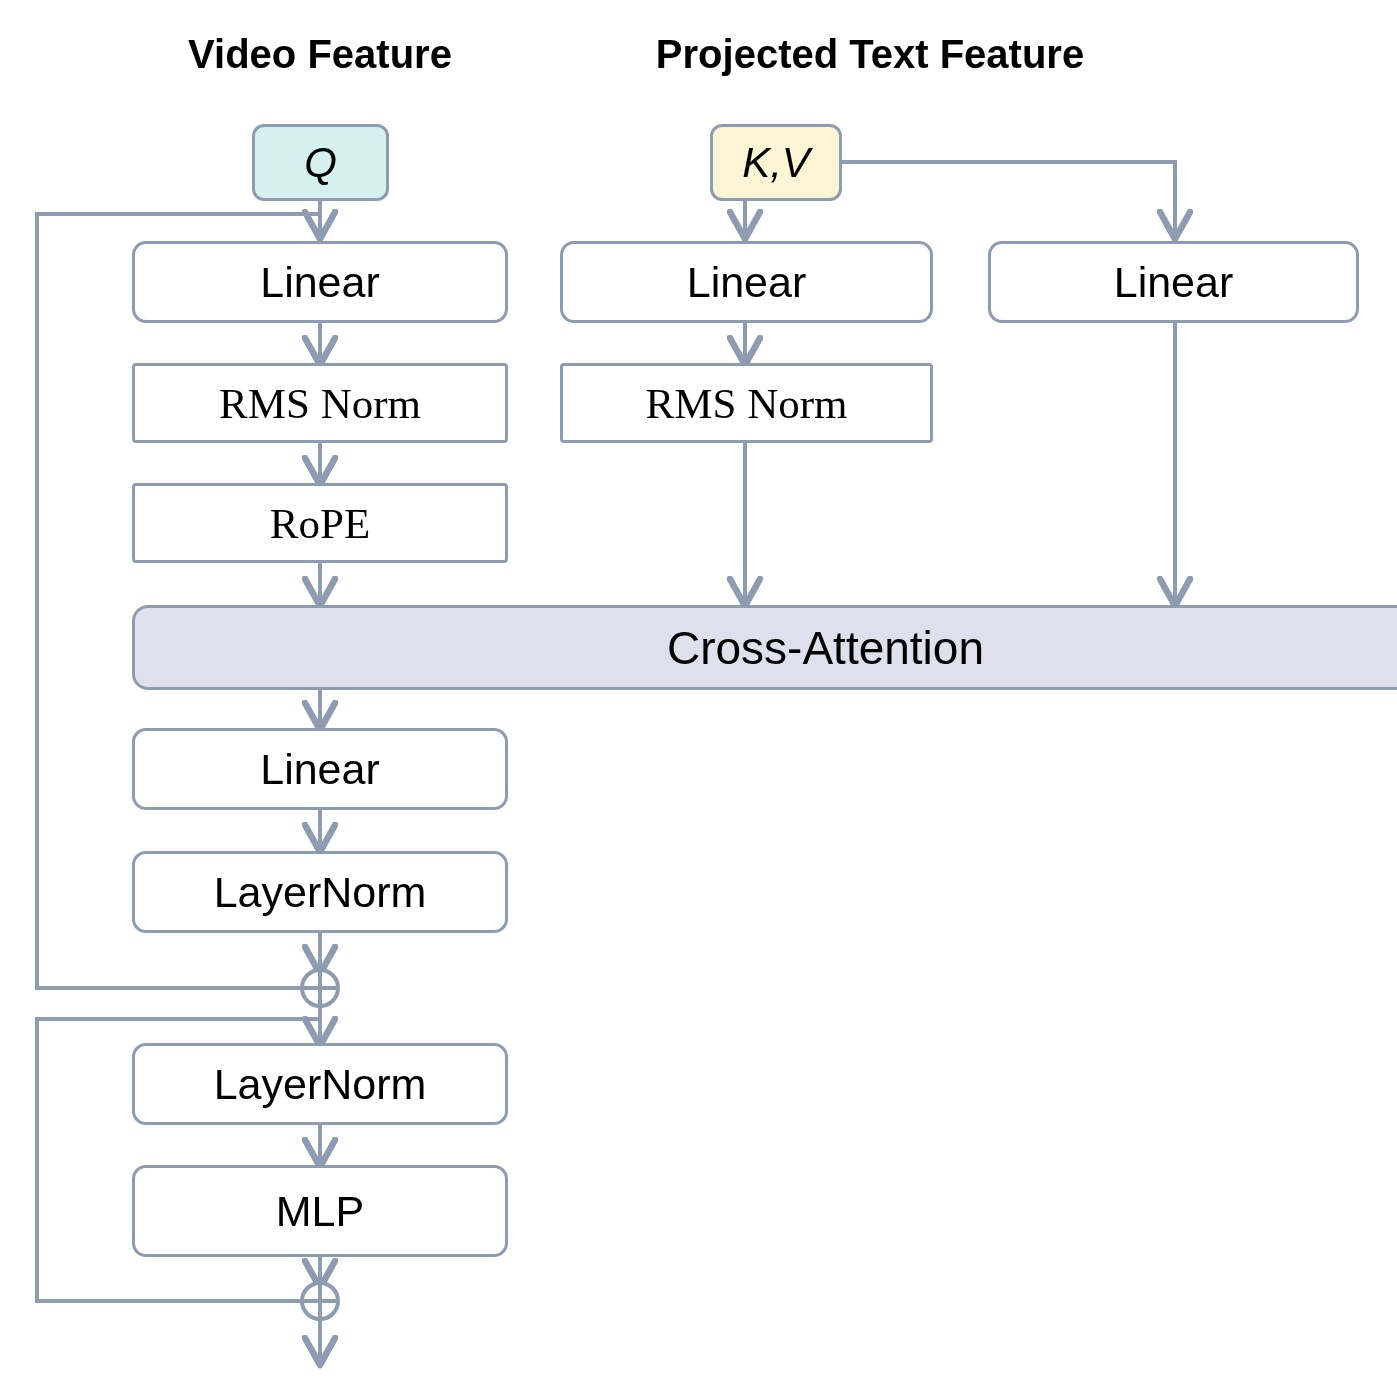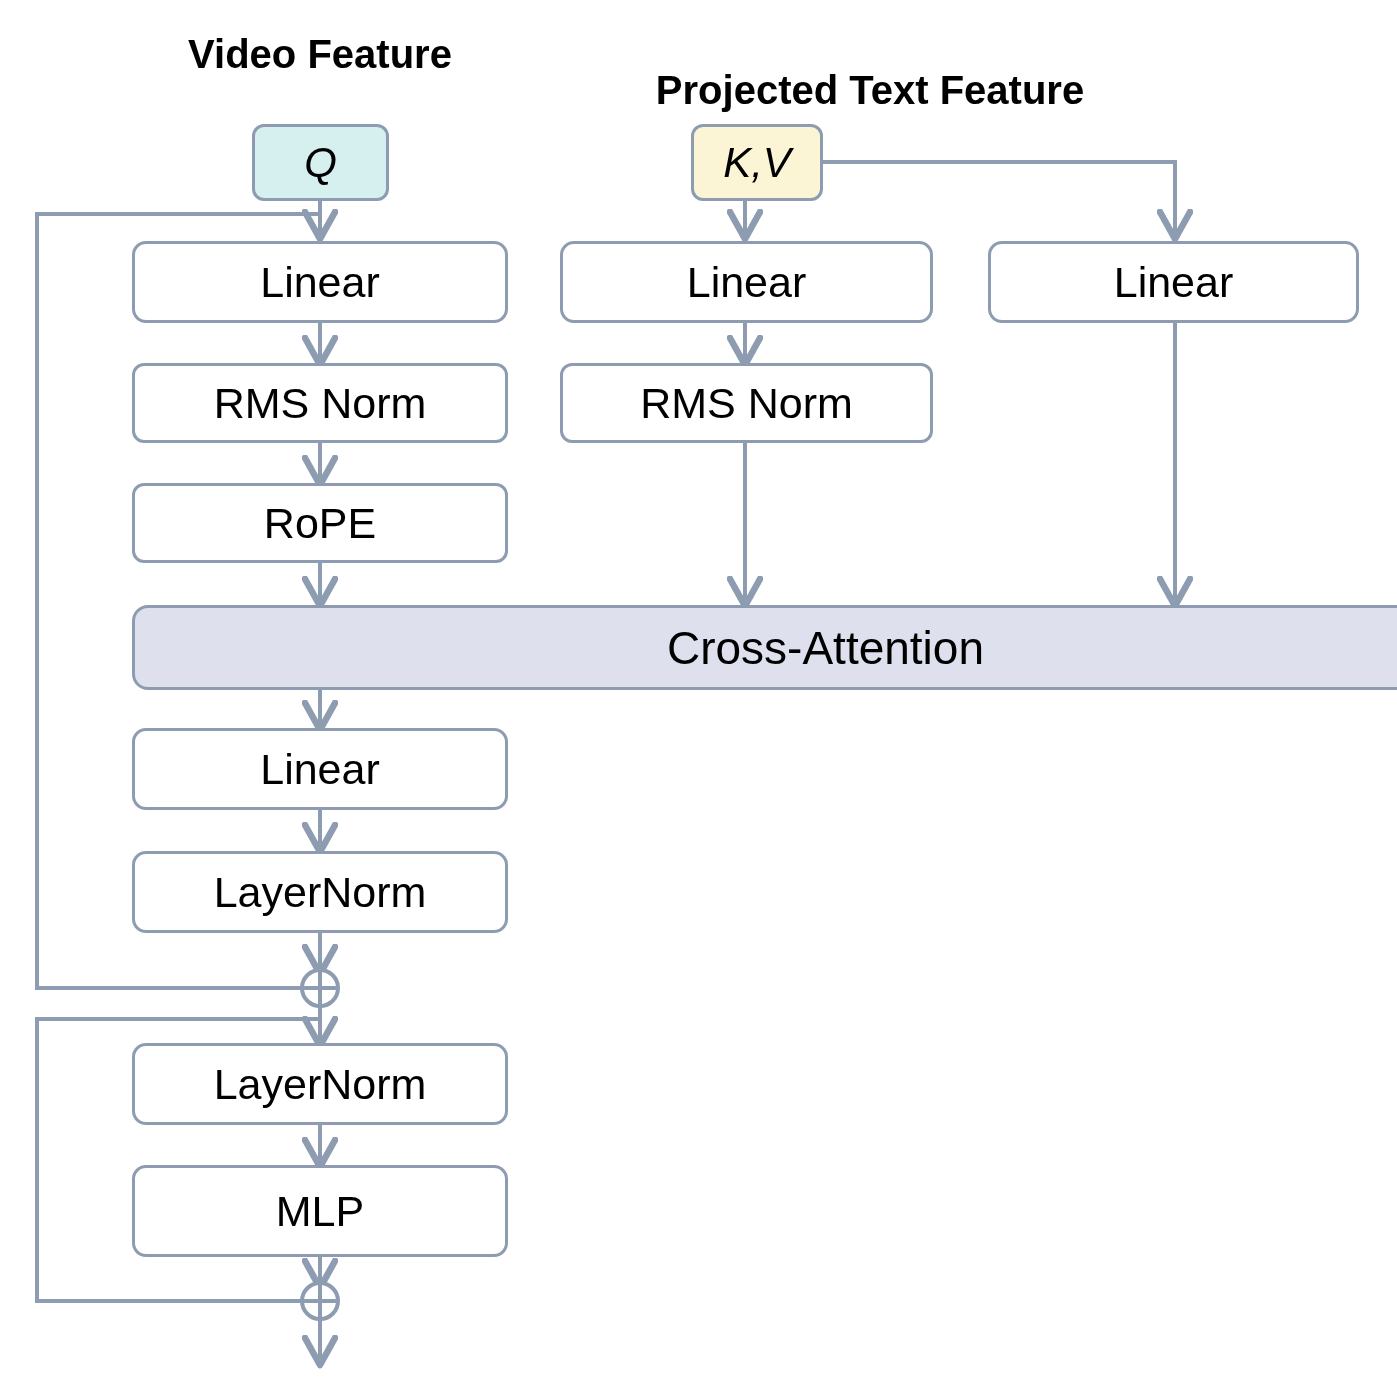--- a/index.html
+++ b/index.html
@@ -38,21 +38,22 @@
     background: #ffffff;
     display: flex;
     align-items: center;
     justify-content: center;
     color: #000000;
     font-size: 43px;
     line-height: 1;
     border-radius: 14px;
   }
   .node.square {
-    border-radius: 12px;
+    border-radius: 4px;
+    font-family: Liberation Serif, serif;
   }
   .node.io {
     font-style: italic;
     font-size: 42px;
     border-radius: 12px;
   }
   .node.q-node {
     background: #d5f0ef;
   }
   .node.kv-node {
@@ -121,26 +122,26 @@
         <path d="M 320 972 L 320 1004 M 304 988 L 336 988" stroke="#8d9cb0" stroke-width="4"></path>
       </g>
       <g>
         <circle cx="320" cy="1301" r="18" fill="#ffffff" stroke="#8d9cb0" stroke-width="4"></circle>
         <path d="M 320 1285 L 320 1317 M 304 1301 L 336 1301" stroke="#8d9cb0" stroke-width="4"></path>
       </g>
     </g>
   </svg>
 
   <div class="col-title" style="left:130px; top:32px; width:380px;">Video Feature</div>
-  <div class="col-title" style="left:570px; top:32px; width:600px;margin-top:36px;">Projected Text Feature</div>
+  <div class="col-title" style="left:570px; top:32px; width:600px;">Projected Text Feature</div>
 
   <div class="node io q-node" style="left:252px; top:124px; width:137px; height:77px;">
     <span class="node-label">Q</span>
   </div>
-  <div class="node io kv-node" style="left:691px; top:124px; width:132px; height:77px;">
+  <div class="node io kv-node" style="left:710px; top:124px; width:132px; height:77px;">
     <span class="node-label">K,V</span>
   </div>
 
   <div class="node" style="left:132px; top:241px; width:376px; height:82px;">
     <span class="node-label">Linear</span>
   </div>
   <div class="node square" style="left:132px; top:363px; width:376px; height:80px;">
     <span class="node-label">RMS Norm</span>
   </div>
   <div class="node square" style="left:132px; top:483px; width:376px; height:80px;">

